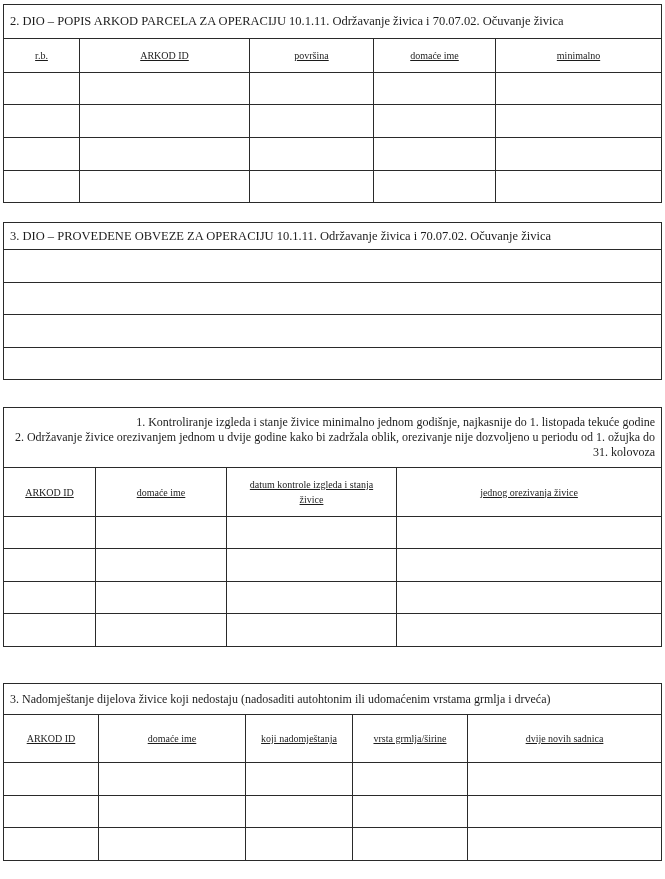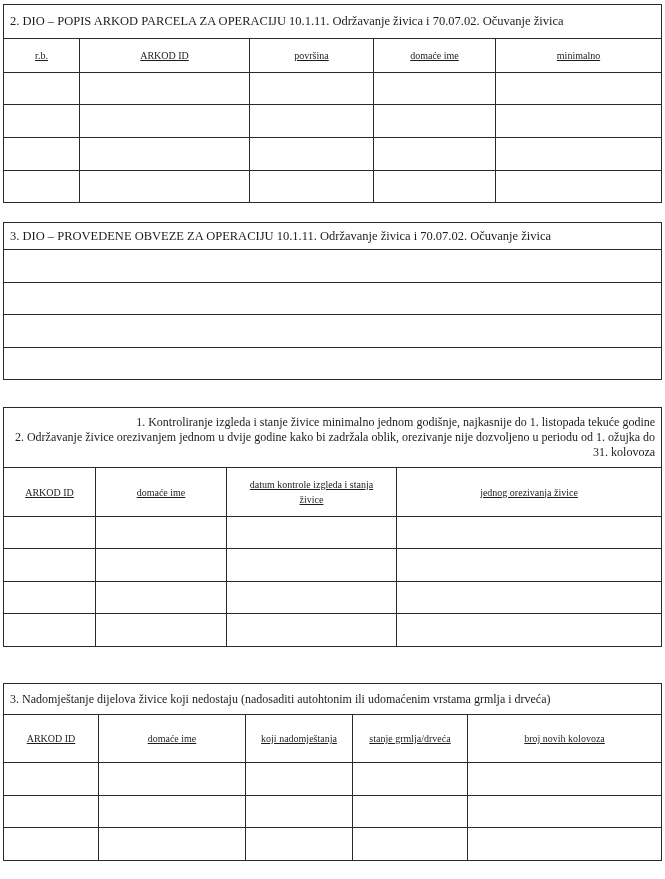--- a/index.html
+++ b/index.html
@@ -152,22 +152,22 @@
       <col style="width:194px">
     </colgroup>
   <tbody>
       <tr style="height:31px">
     <td colspan="5" class="title" style="font-size:12px">3. Nadomještanje dijelova živice koji nedostaju (nadosaditi autohtonim ili udomaćenim vrstama grmlja i drveća)</td>
   </tr>
   <tr style="height:48px">
     <td class="hdr">ARKOD ID</td>
     <td class="hdr">domaće ime</td>
     <td class="hdr pad-mid">koji nadomještanja</td>
-    <td class="hdr">stanje grmlja/drveća</td>
-    <td class="hdr">broj novih kolovoza</td>
+    <td class="hdr">vrsta grmlja/širine</td>
+    <td class="hdr">dvije novih sadnica</td>
   </tr>
   <tr class="soft" style="height:33px">
     <td class="cell"></td>
     <td class="cell"></td>
     <td class="cell"></td>
     <td class="cell"></td>
     <td class="cell"></td>
   </tr>
   <tr style="height:32px">
     <td class="cell"></td>

